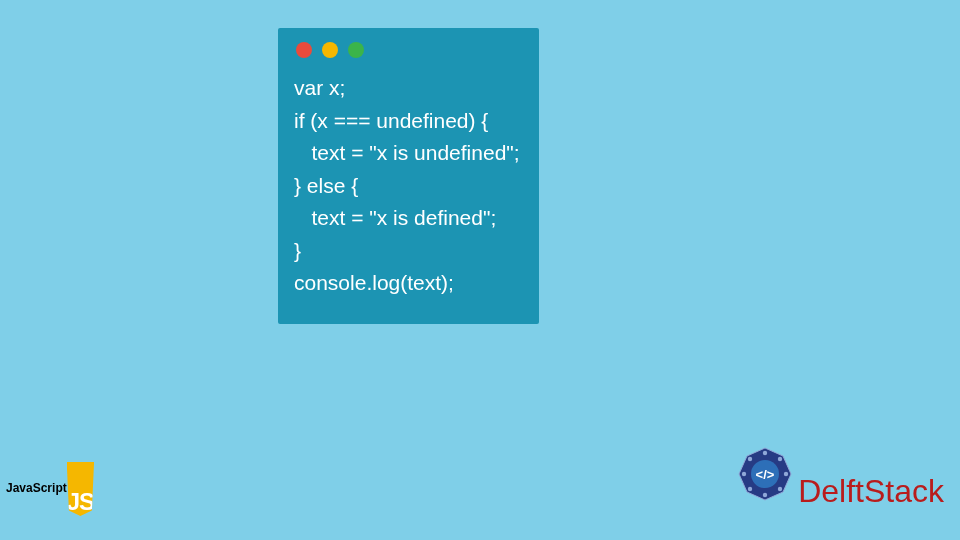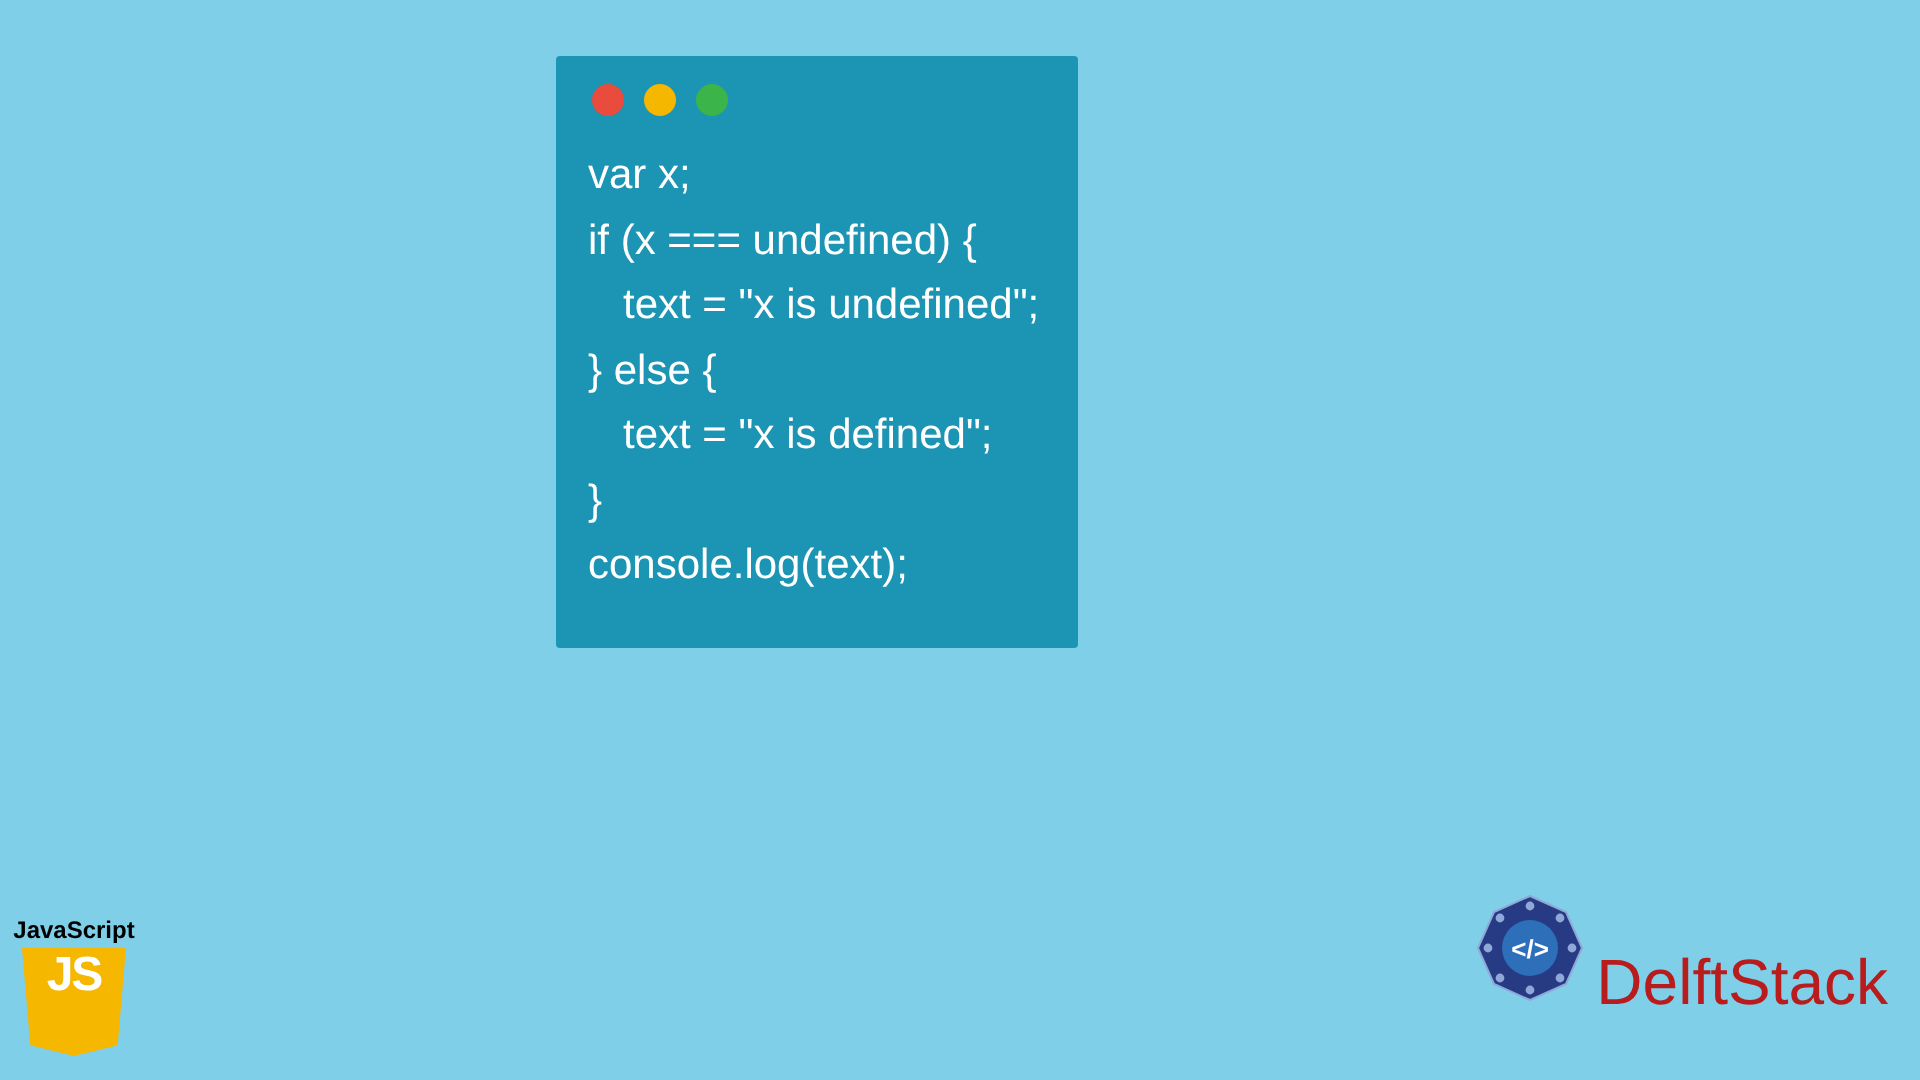--- a/index.html
+++ b/index.html
@@ -38,40 +38,40 @@
     font-family: Arial, Helvetica, sans-serif;
     font-size: 21px;
     line-height: 1.55;
     white-space: pre;
   }
 
   
   .js-badge {
     position: absolute;
     left: 6px;
-    bottom: 12px;
+    bottom: 24px;
     width: 62px;
     display: flex;
-    flex-direction: column;
+    flex-direction: row;
     align-items: center;
   }
   .js-label {
     font-size: 12px;
     font-weight: bold;
     color: #000;
     margin-bottom: 2px;
   }
   .js-shield {
     width: 52px;
     height: 54px;
     background: #f5b700;
     position: relative;
     clip-path: polygon(0 0, 100% 0, 92% 90%, 50% 100%, 8% 90%);
     display:flex;
-    align-items:flex-start;
+    align-items:flex-end;
     justify-content:center;
   }
   .js-shield span {
     color: #fff;
     font-weight: bold;
     font-size: 24px;
     font-family: Arial, sans-serif;
     letter-spacing: -1px;
   }
 

